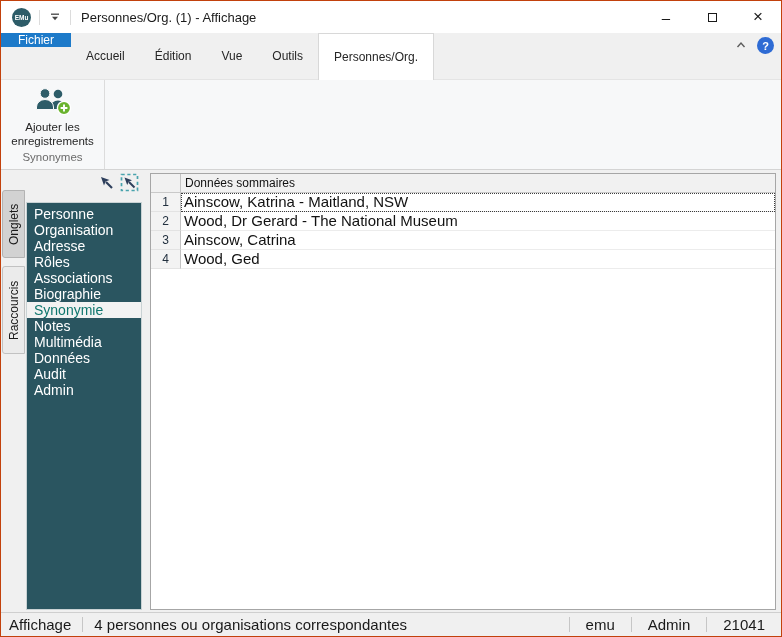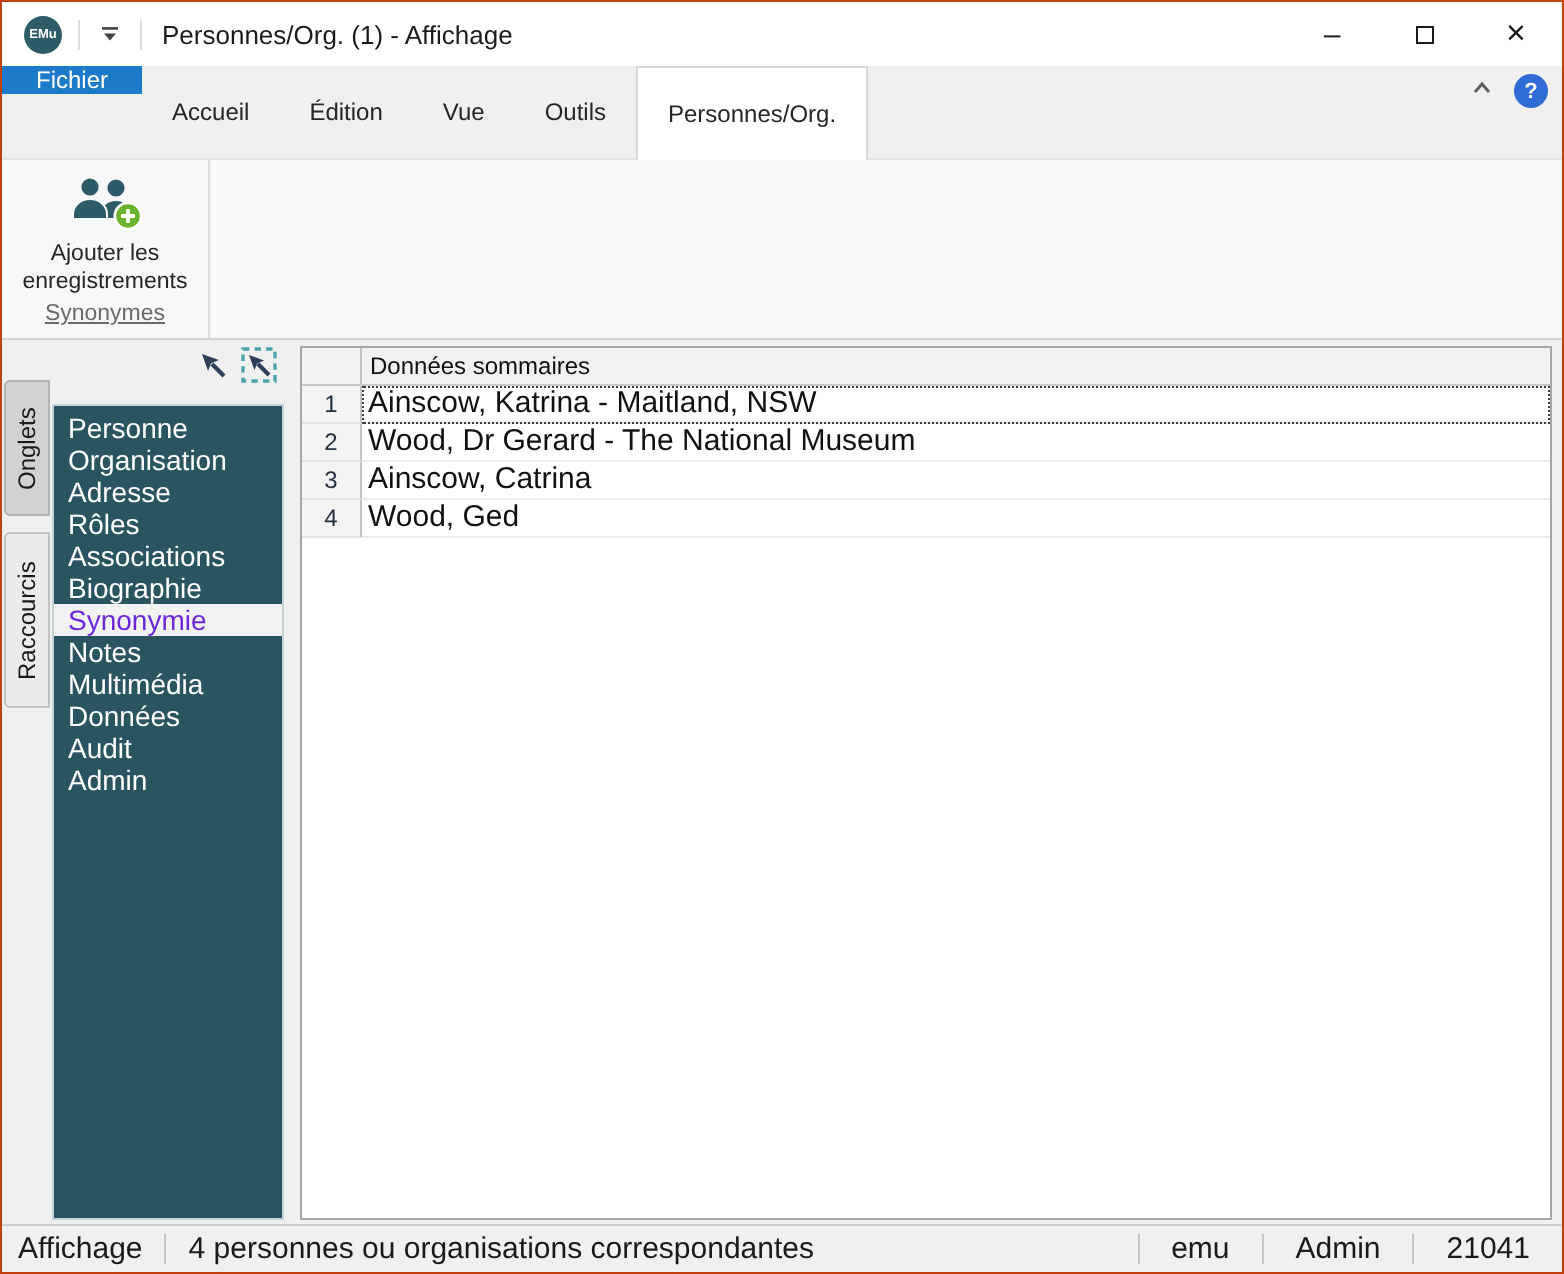--- a/index.html
+++ b/index.html
@@ -23,32 +23,32 @@
   .tab.file { background:#1d7ac9; color:#fff; padding:0 17px; }
   .tab.selected { background:#fff; border:1px solid #d8d8d8; border-bottom:none; margin-bottom:-1px; z-index:2; }
   .tabrow-right { position:absolute; right:7px; top:0; height:25px; display:flex; align-items:center; gap:9px; }
   .help-circle { width:17px; height:17px; border-radius:50%; background:#2e6bd4; color:#fff; font-weight:bold; font-size:11px; display:flex; align-items:center; justify-content:center; }
 
   
   .ribbon { flex:0 0 90px; background:#f7f8f9; border-bottom:1px solid #d4d4d4; display:flex; }
   .ribbon-group { width:104px; display:flex; flex-direction:column; border-right:1px solid #dcdcdc; }
   .big-button { flex:1; display:flex; flex-direction:column; align-items:center; padding-top:6px; }
   .bb-label { font-size:11.5px; color:#262626; text-align:center; line-height:14px; margin-top:4px; width:96px; }
-  .group-label { height:18px; font-size:11.5px; color:#6a6a6a; text-align:center;text-decoration:underline; }
+  .group-label { height:18px; font-size:11.5px; color:#6a6a6a; text-align:center; }
 
   
   .main { flex:1; position:relative; background:#f0f0f0; }
   .tool-icons { position:absolute; top:3px; left:97px; display:flex; gap:5px; align-items:center; }
   .vtab { position:absolute; left:1px; width:23px; writing-mode:vertical-rl; transform:rotate(180deg); display:flex; align-items:center; justify-content:center; font-size:12px; color:#1a1a1a; border:1px solid #b3b3b3; border-radius:0 3px 3px 0; }
   .vtab.onglets { top:20px; height:68px; background:#d2d2d2; }
   .vtab.raccourcis { top:96px; height:88px; background:#ebebeb; border-color:#c2c2c2; }
 
   .nav-panel { position:absolute; left:25px; top:32px; bottom:2px; width:116px; background:#2a5560; border:1px solid #c9d2d4; padding-top:3px; }
   .nav-item { height:16px; line-height:16px; font-size:14px; color:#ffffff; padding-left:7px; cursor:default; }
-  .nav-item.selected { background:#f2f2f2; color:#6d28d9; }
+  .nav-item.selected { background:#f2f2f2; color:#0f766e; }
 
   .grid-panel { position:absolute; left:149px; top:3px; right:5px; bottom:2px; background:#fff; border:1px solid #a6a6a6; }
   .grid-header { height:19px; display:flex; background:#f1f1f1; border-bottom:1px solid #c9c9c9; }
   .gh-num { width:30px; border-right:1px solid #c3c3c3; }
   .gh-label { flex:1; font-size:12px; color:#111; padding-left:4px; line-height:18px; }
   .grid-row { height:19px; display:flex; }
   .gr-num { width:30px; background:#f3f3f3; border-right:1px solid #c3c3c3; border-bottom:1px solid #e3e3e3; font-size:12px; color:#22303f; text-align:center; line-height:18px; }
   .gr-cell { flex:1; font-size:15px; color:#111; padding-left:3px; line-height:18px; border-bottom:1px solid #ececec; white-space:nowrap; overflow:hidden; }
   .grid-row.focused .gr-cell { outline:1px dotted #3c3c3c; outline-offset:-1px; }
 

